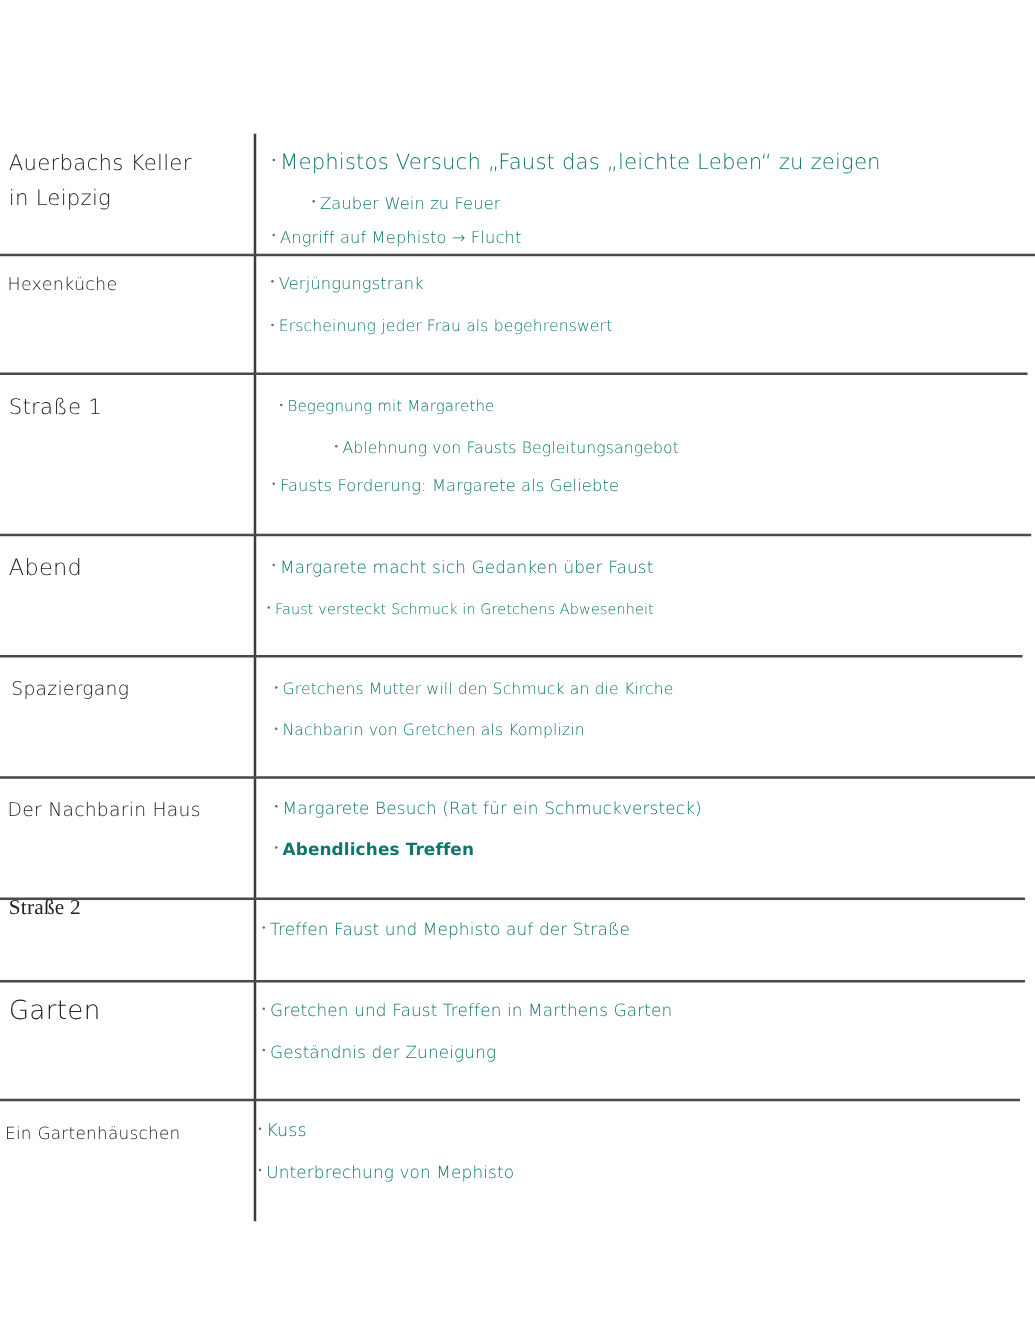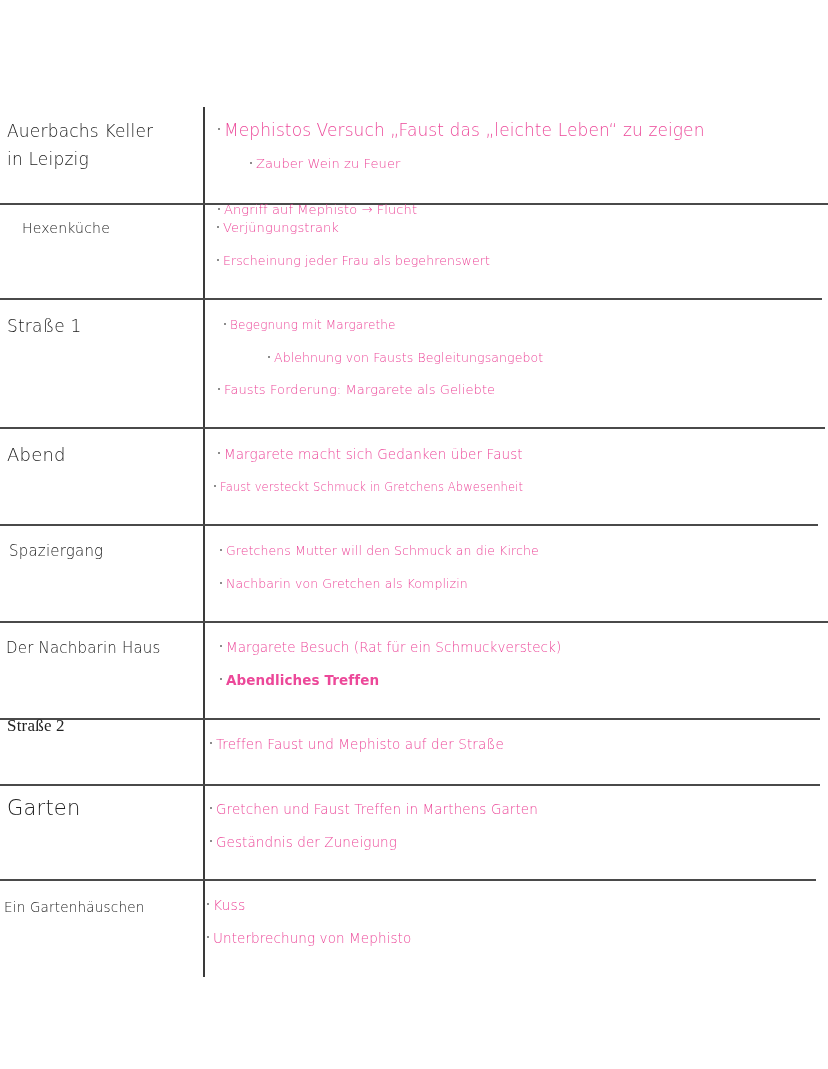--- a/index.html
+++ b/index.html
@@ -47,21 +47,21 @@
       position: absolute;
       left: 214px;
       margin: 0;
       padding: 0;
       list-style: none;
     }
     .event {
       position: absolute;
       left: 0;
       white-space: nowrap;
-      color: #ec4899;
+      color: #0f766e;
       font-weight: 300;
       letter-spacing: 0.1px;
     }
     .bullet {
       display: inline-block;
       width: 2px; height: 2px;
       background: #666;
       border-radius: 1px;
       margin-right: 4px;
       vertical-align: middle;
@@ -85,24 +85,24 @@
   <div class="hline" style="top:784px;width:820px;"></div>
   <div class="hline" style="top:879px;width:816px;"></div>
 
   <div class="scene" style="top:120px;font-size:17px;">
     <div>Auerbachs Keller</div>
     <div style="margin-top:6px;">in Leipzig</div>
   </div>
   <div class="events" style="top:0;">
     <div class="event" style="top:120px;font-size:17px;left:4px;"><span class="bullet"></span><span>Mephistos Versuch „Faust das „leichte Leben“ zu zeigen</span></div>
     <div class="event" style="top:156px;font-size:13px;left:4px;margin-left:32px;"><span class="bullet"></span><span>Zauber Wein zu Feuer</span></div>
-    <div class="event" style="top:202px;font-size:13px;left:4px;"><span class="bullet"></span><span>Angriff auf Mephisto → Flucht</span></div>
+    <div class="event" style="top:183px;font-size:13px;left:4px;"><span class="bullet"></span><span>Angriff auf Mephisto → Flucht</span></div>
   </div>
 
-  <div class="scene" style="top:219px;font-size:14px;left:6px;margin-left:16px;">Hexenküche</div>
+  <div class="scene" style="top:219px;font-size:14px;left:6px;">Hexenküche</div>
   <div class="events" style="top:0;">
     <div class="event" style="top:220px;font-size:13px;left:3px;"><span class="bullet"></span><span>Verjüngungstrank</span></div>
     <div class="event" style="top:253px;font-size:12.5px;left:3px;"><span class="bullet"></span><span>Erscheinung jeder Frau als begehrenswert</span></div>
   </div>
 
   <div class="scene" style="top:315px;font-size:17px;">Straße 1</div>
   <div class="events" style="top:0;">
     <div class="event" style="top:318px;font-size:12px;left:10px;"><span class="bullet"></span><span>Begegnung mit Margarethe</span></div>
     <div class="event" style="top:350px;font-size:12.5px;left:10px;margin-left:44px;"><span class="bullet"></span><span>Ablehnung von Fausts Begleitungsangebot</span></div>
     <div class="event" style="top:382px;font-size:13px;left:4px;"><span class="bullet"></span><span>Fausts Forderung: Margarete als Geliebte</span></div>

